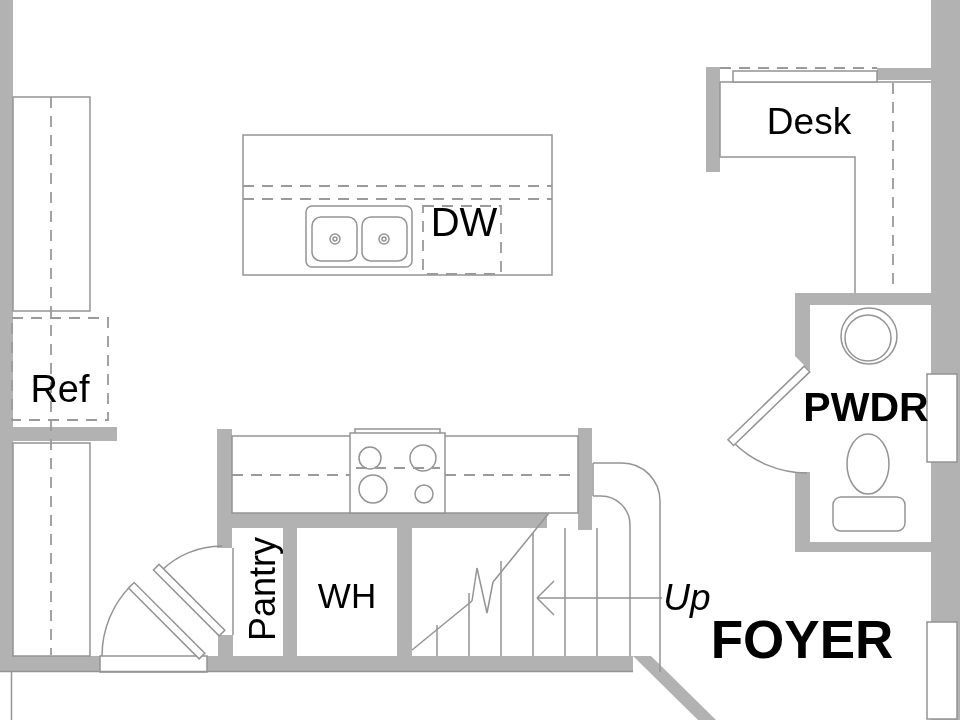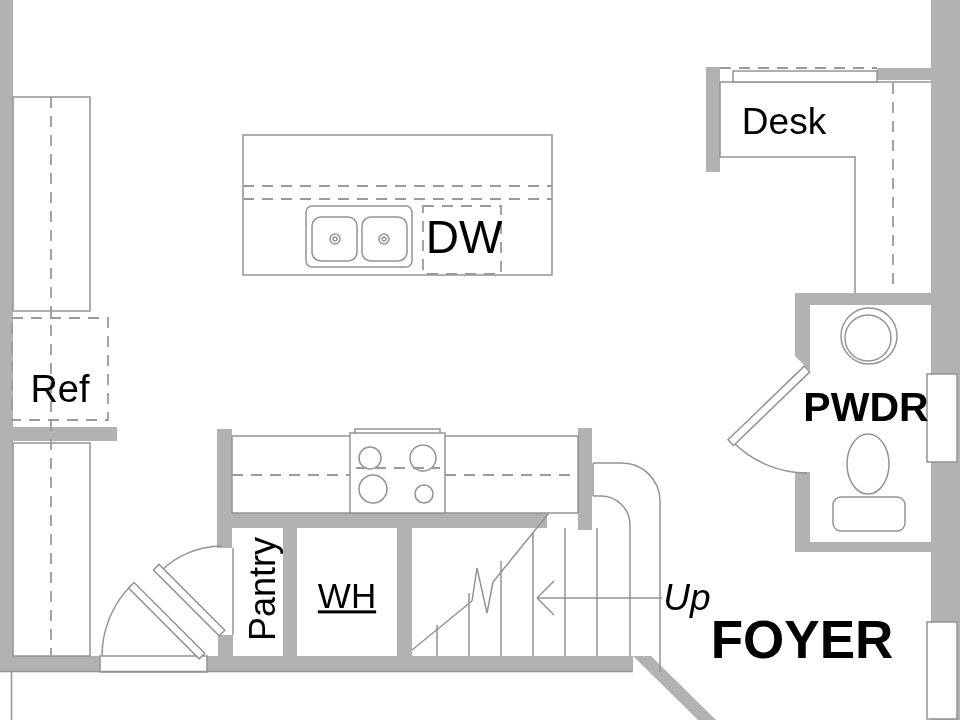--- a/index.html
+++ b/index.html
@@ -14,25 +14,25 @@
     width:960px;height:720px;background:var(--bg);
     font-family:"Liberation Sans", sans-serif;
     position:relative;overflow:hidden;
   }
   .plan-svg{position:absolute;left:0;top:0;}
   .lbl{
     position:absolute;color:var(--text);white-space:pre;
     transform:translate(-50%,-50%);line-height:0.95;
     text-align:center;letter-spacing:0;
   }
-  .lbl-desk{left:784px;top:122px;font-size:37px;}
-  .lbl-dw{left:464px;top:238px;font-size:46px;}
+  .lbl-desk{left:809px;top:122px;font-size:37px;}
+  .lbl-dw{left:464px;top:222px;font-size:40px;}
   .lbl-optref{left:60px;top:371px;font-size:38px;}
   .lbl-pantry{left:263px;top:589px;font-size:36px;transform:translate(-50%,-50%) rotate(-90deg);}
-  .lbl-wh{left:347px;top:596px;font-size:35px;text-decoration:underline;}
+  .lbl-wh{left:347px;top:596px;font-size:35px;}
   .lbl-up{left:687px;top:598px;font-size:37px;font-style:italic;}
   .lbl-pwdr{left:866px;top:407px;font-size:41px;font-weight:bold;}
   .lbl-foyer{left:802px;top:640px;font-size:53px;font-weight:bold;}
   svg .wall{fill:var(--wall);stroke:none;}
   svg .fix{fill:#ffffff;stroke:var(--line);stroke-width:1.5;}
   svg .ln{fill:none;stroke:var(--line);stroke-width:1.5;}
   svg .dashed{fill:none;stroke:var(--dash);stroke-width:1.8;stroke-dasharray:11 8;}
 </style>
 </head>
 <body>

